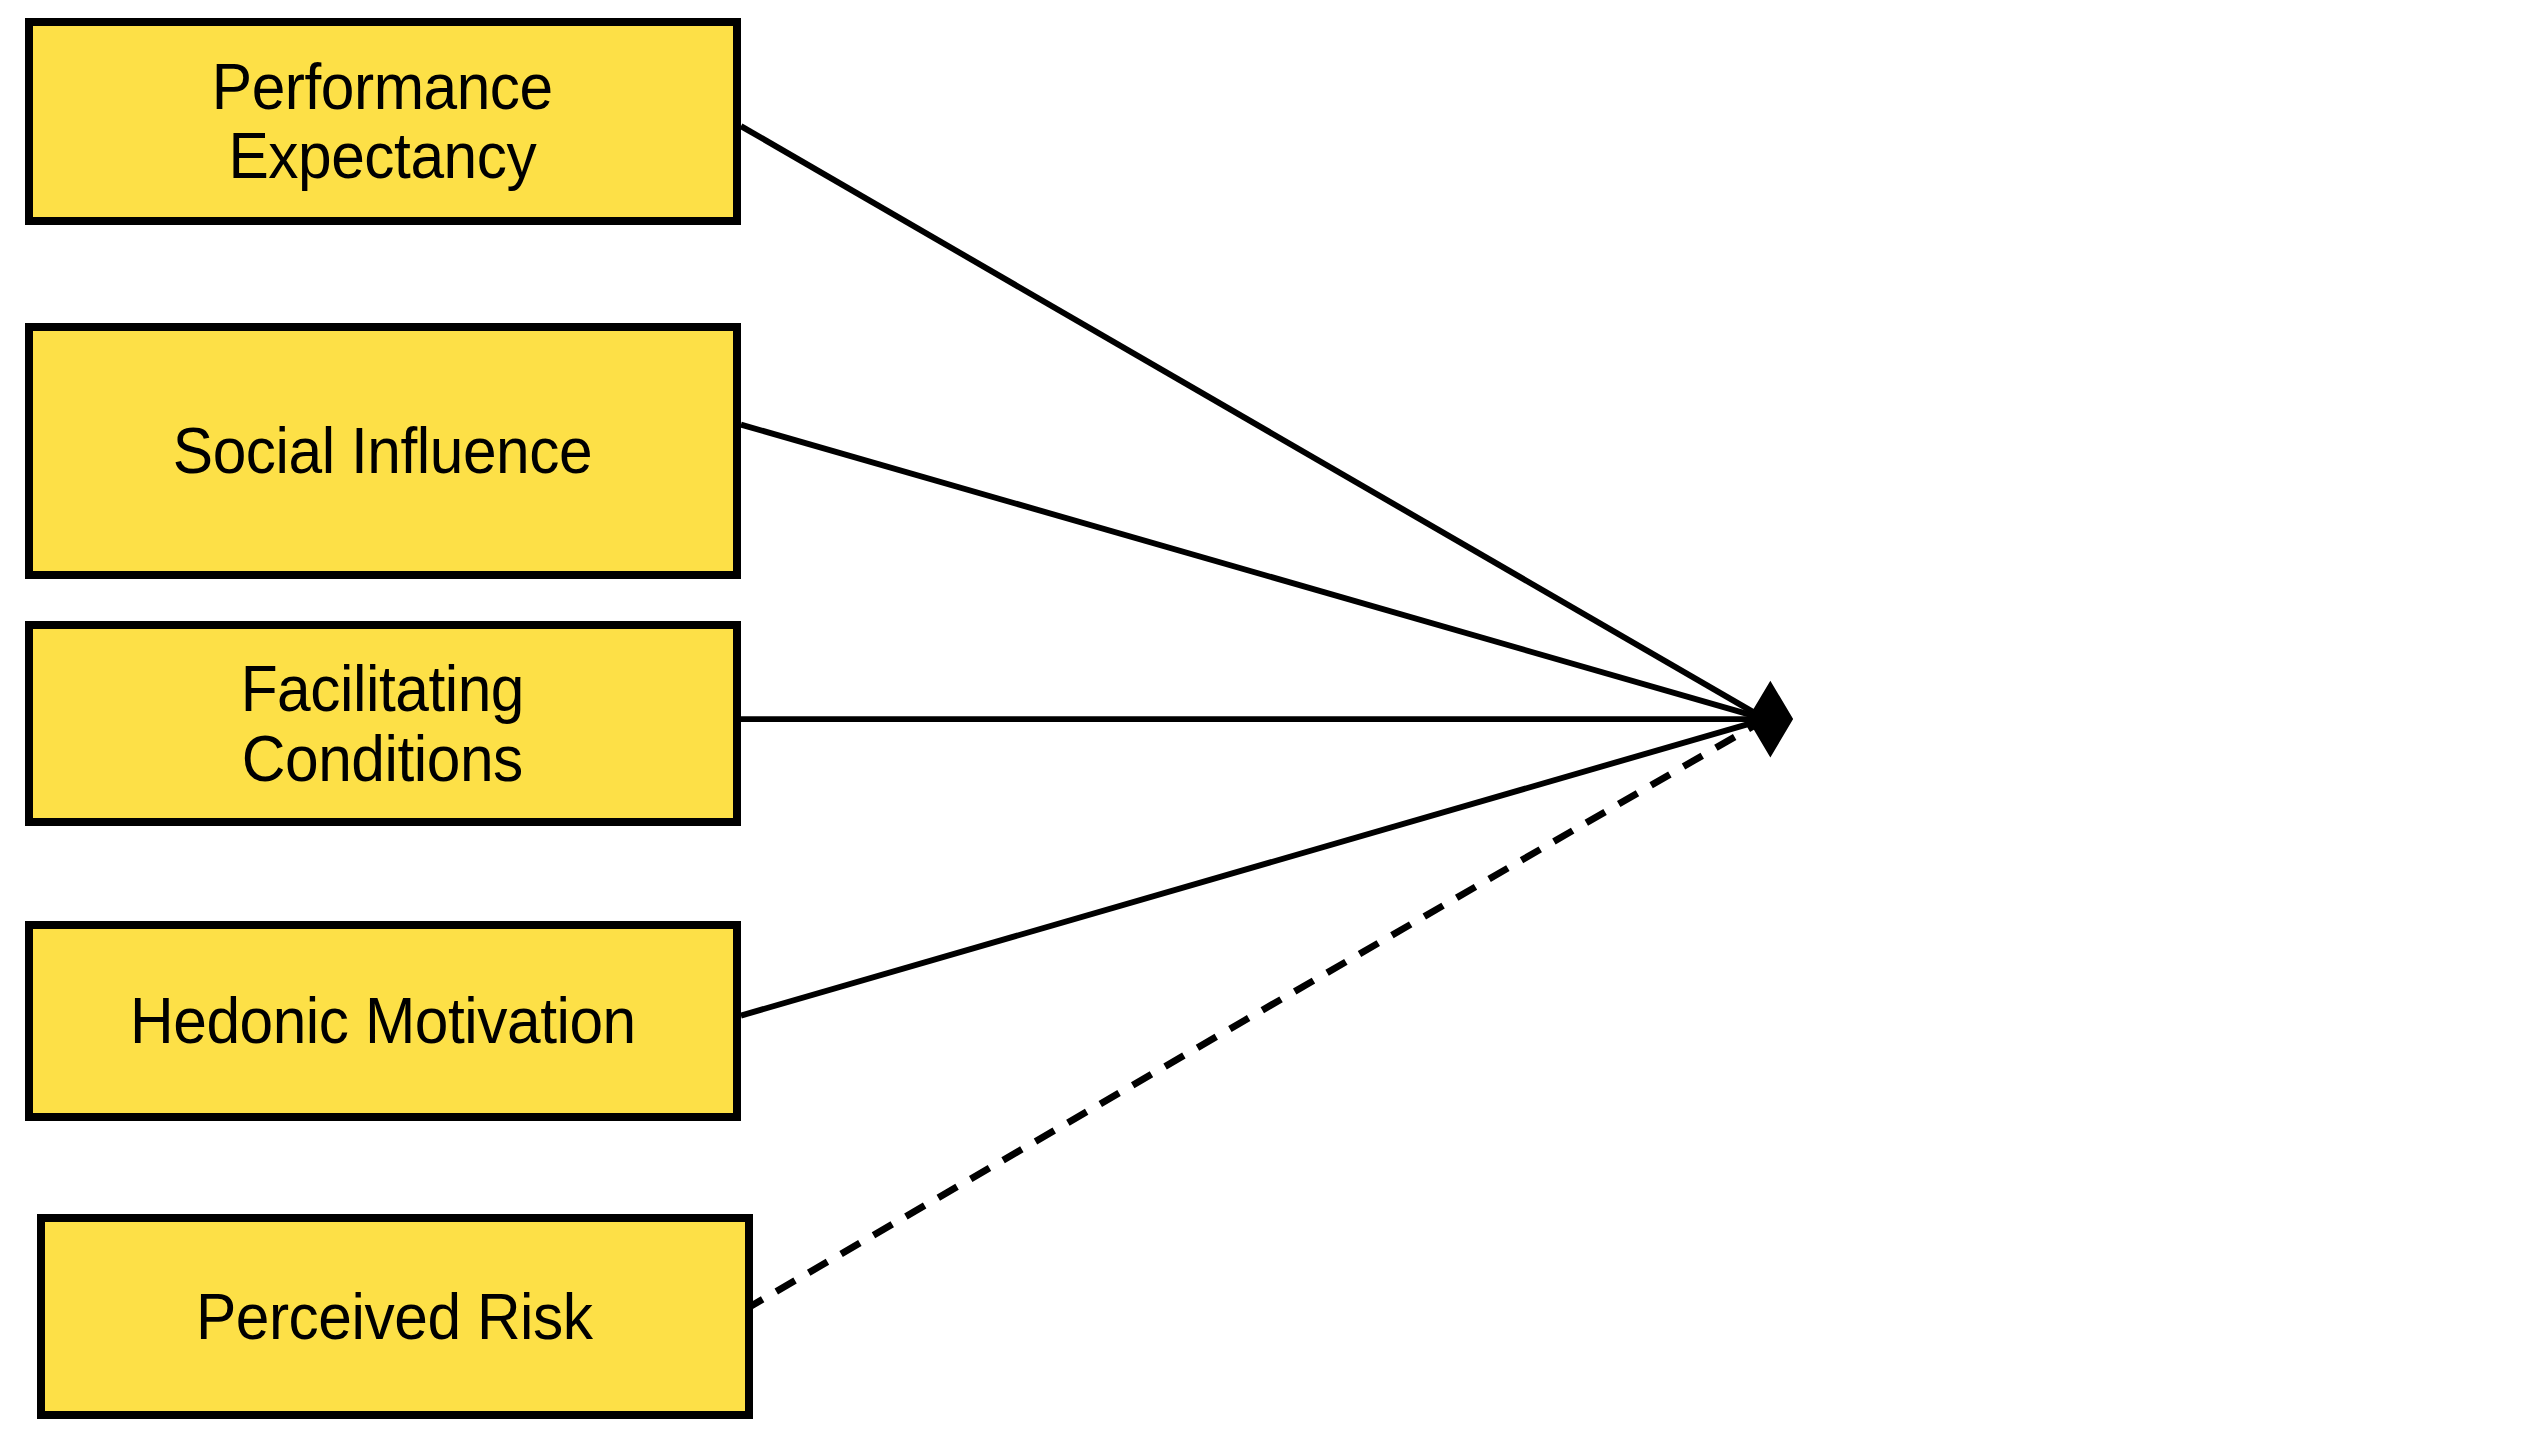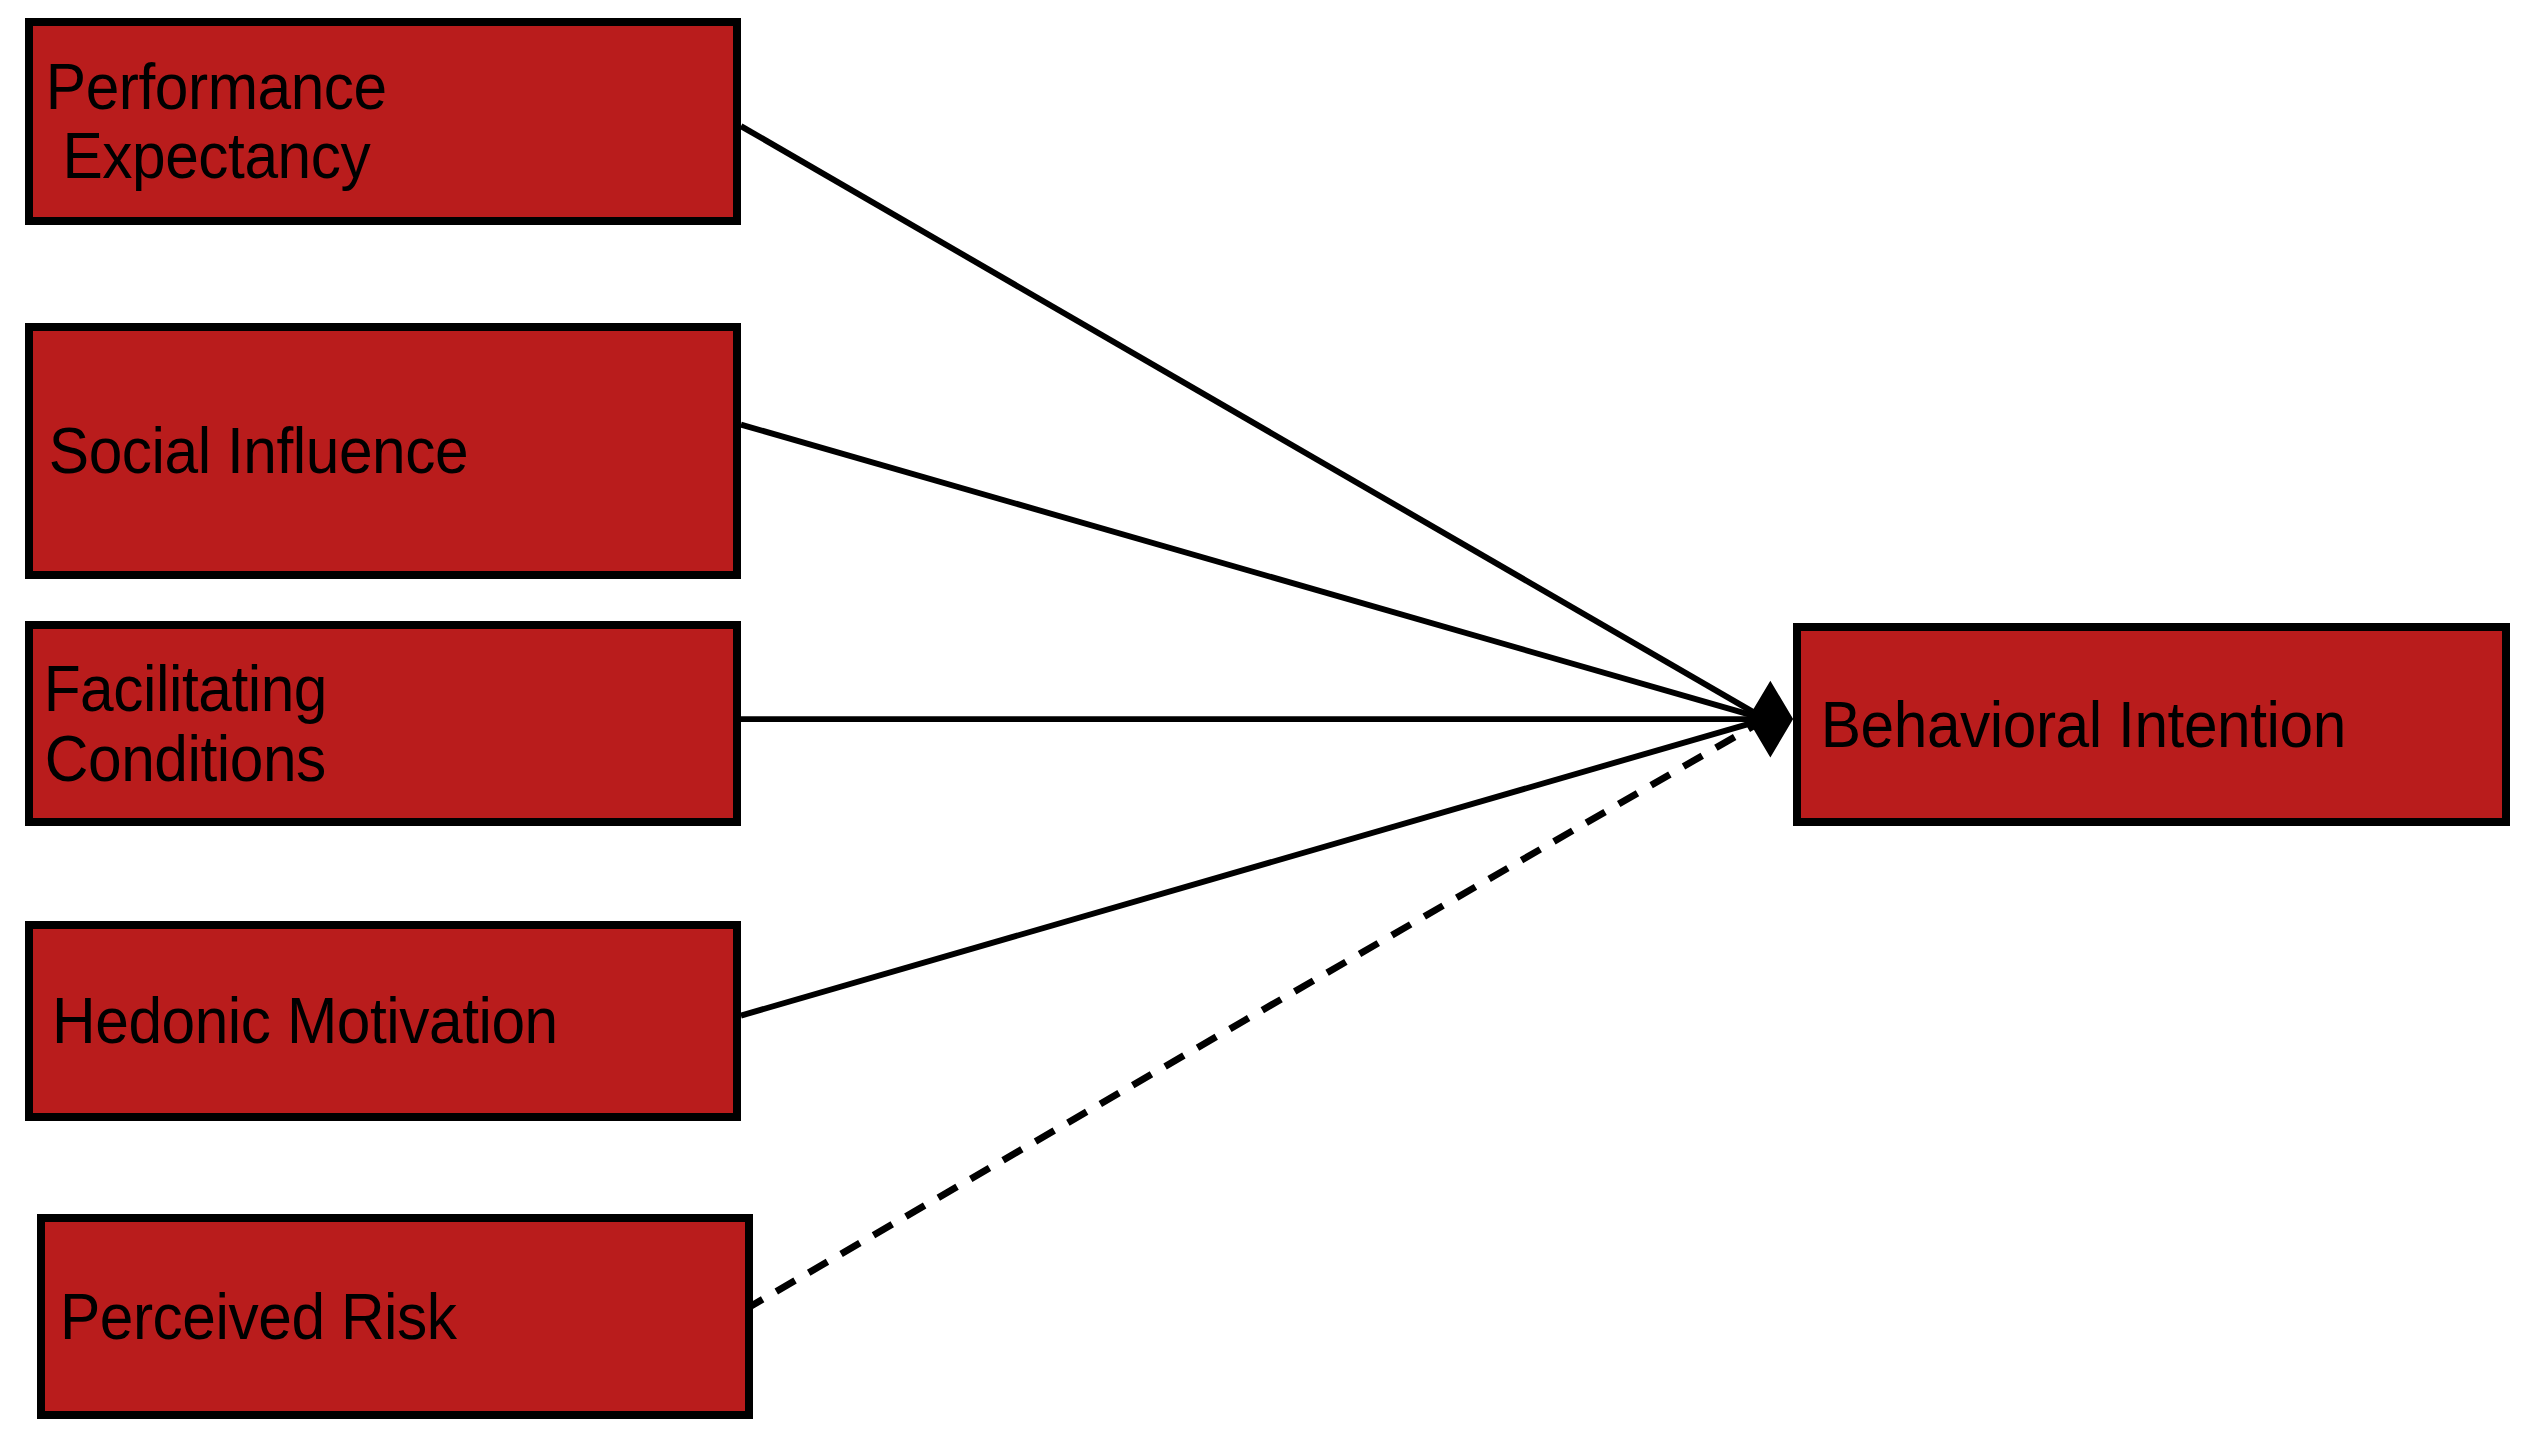--- a/index.html
+++ b/index.html
@@ -22,25 +22,25 @@
     position: absolute;
     left: 0;
     top: 0;
     width: 2529px;
     height: 1453px;
     pointer-events: none;
   }
   .node {
     position: absolute;
     box-sizing: border-box;
-    background: #b91c1c;
+    background: #fde047;
     border: 8.9px solid #000000;
     display: flex;
     align-items: center;
-    justify-content: flex-start;
+    justify-content: center;
     text-align: center;
     z-index: 3;
   }
   .node-label {
     font-size: 65px;
     line-height: 1.07;
     color: #000000;
     letter-spacing: -0.5px;
     font-weight: 400;
     transform: scaleX(0.93);
@@ -79,18 +79,15 @@
   </div>
 
   <div class="node" id="node-hm" style="left:24.6px; top:921px; width:716px; height:200px;">
     <span class="node-label">Hedonic Motivation</span>
   </div>
 
   <div class="node" id="node-pr" style="left:24.6px; top:1214px; width:716px; height:205px;margin-left:12px;">
     <span class="node-label">Perceived Risk</span>
   </div>
 
-  <div class="node" id="node-bi" style="left:1793px; top:623px; width:717px; height:203px;">
-    <span class="node-label">Behavioral Intention</span>
-  </div>
 
 </div>
 
 
 </body></html>

